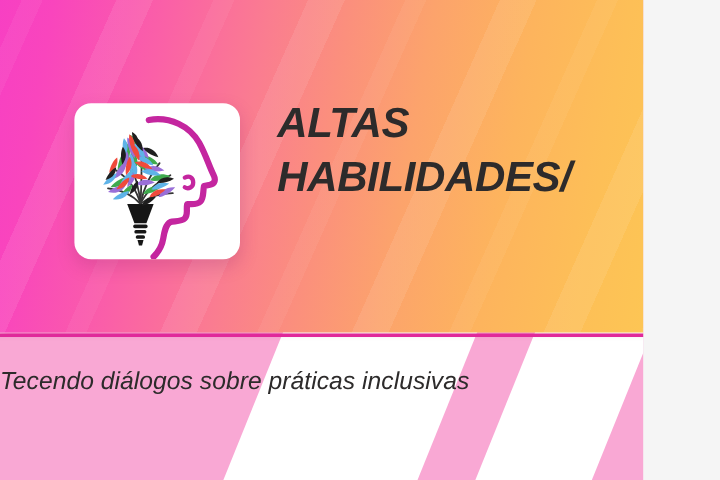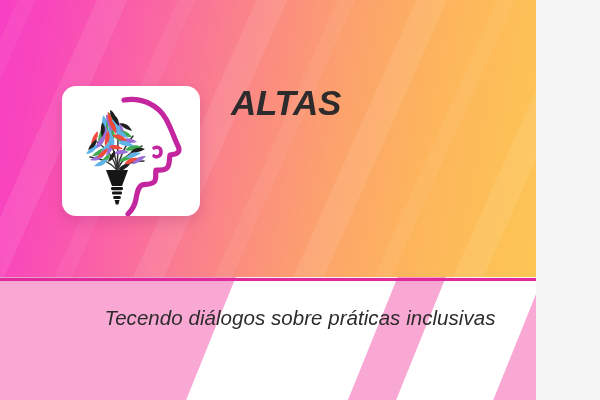--- a/index.html
+++ b/index.html
@@ -154,21 +154,21 @@
     color: #2d2b2b;
     white-space: nowrap;
   }
 
   
   .subtitle {
     position: absolute;
     left: 0;
     top: 304px;
     width: 600px;
-    text-align: center;
+    text-align: left;
     font-family: "Liberation Sans", sans-serif;
     font-style: italic;
     font-size: 20.5px;
     line-height: 28px;
     color: #2d2b2b;
     letter-spacing: 0.05px;
   }
 </style>
 </head>
 <body>
@@ -288,17 +288,18 @@
           <use href="#leaf" transform="translate(46,76) rotate(-18) scale(0.72)"></use>
           <use href="#leaf" transform="translate(68,78) rotate(-172) scale(0.75)"></use>
           <use href="#leaf" transform="translate(53,36) rotate(-72) scale(0.7)"></use>
         </g>
       </g>
     </svg>
   </div>
 
   <div class="title-block">
     <div class="title-line">ALTAS</div>
+    <div class="title-line">HABILIDADES/</div>
   </div>
 
   <div class="subtitle">Tecendo diálogos sobre práticas inclusivas</div>
 
 </div>
 
 </body></html>

